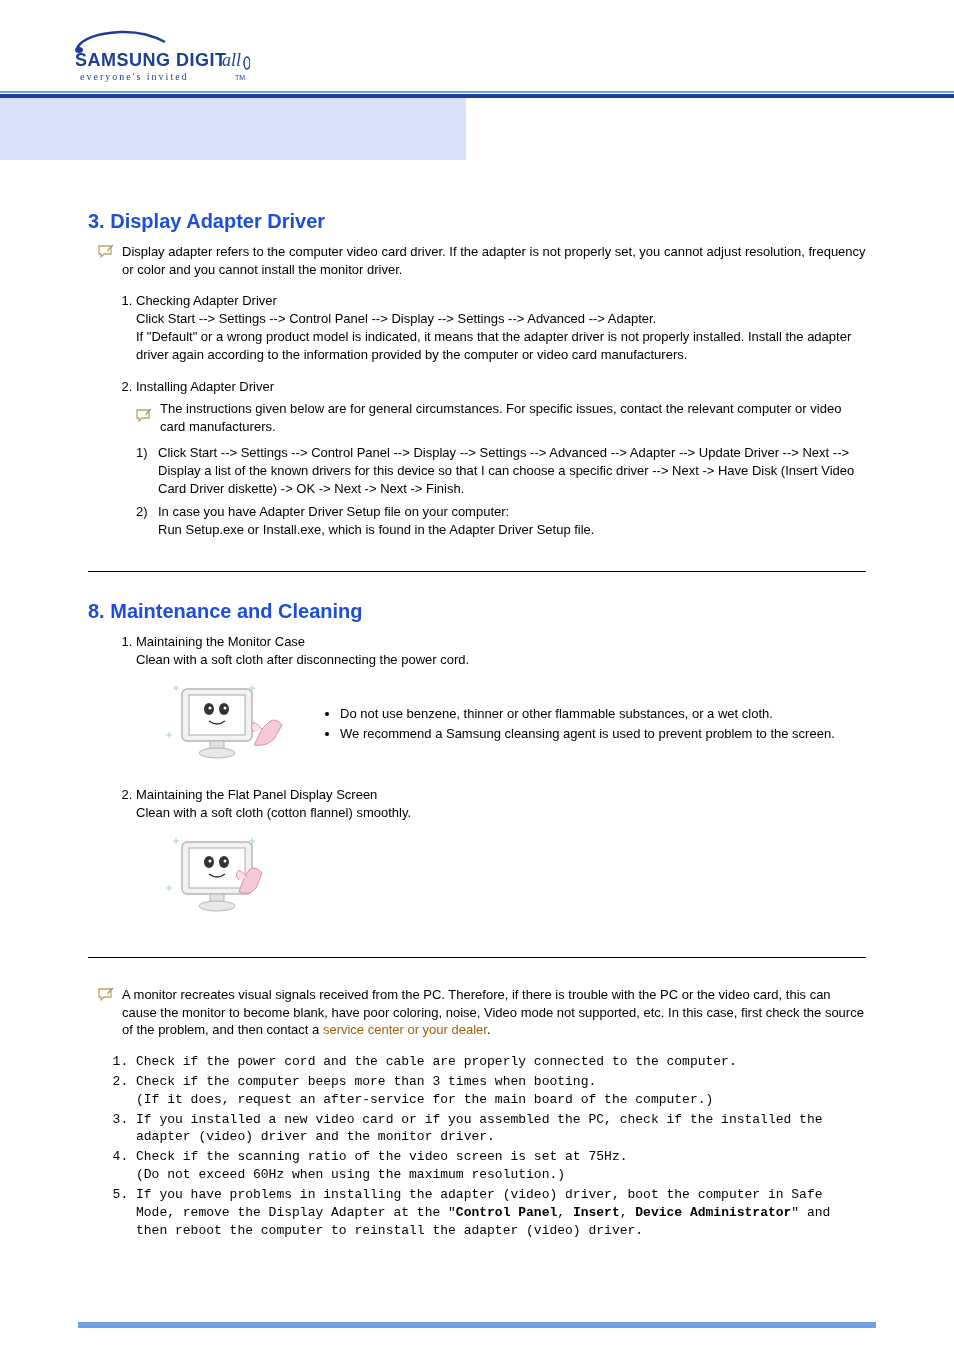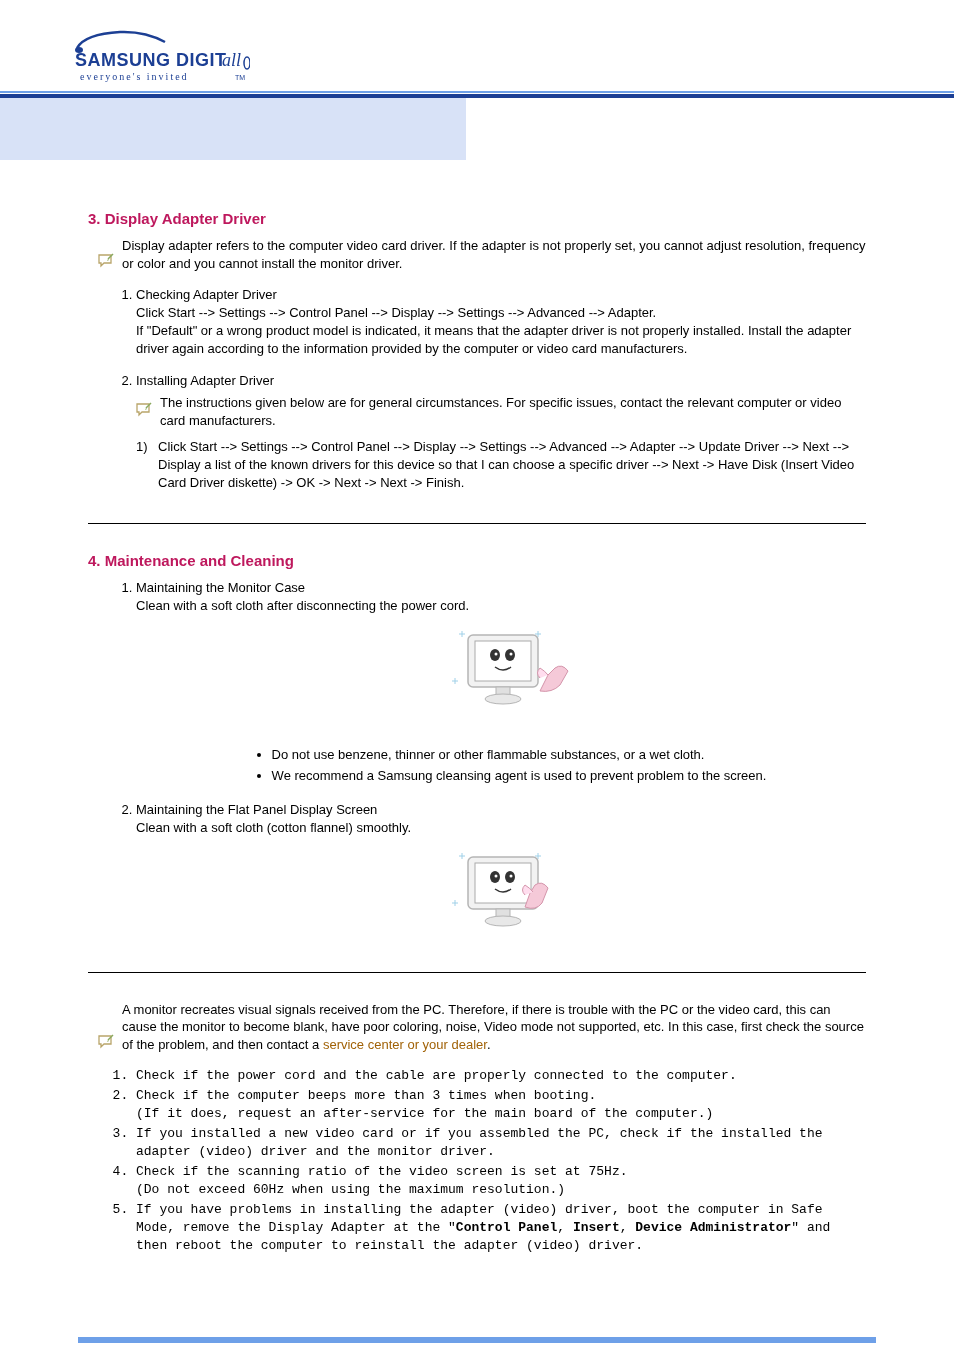--- a/index.html
+++ b/index.html
@@ -24,28 +24,28 @@
   .samsung-logo svg { display: block; }
   .thin-blue { height: 2px; background: #6ea0e8; }
   .thick-blue { height: 4px; background: #1c3f94; margin-top: 1px; }
   .band-row { display: flex; height: 62px; }
   .band-left { flex: 0 0 466px; background: #d8e2f7; }
   .band-right { flex: 1; background: #fff; }
   .content {
     padding: 50px 88px 60px 88px;
   }
   h2.section-title {
-    font-size: 15px;
+    font-size: 20px;
     font-weight: bold;
-    color: #be185d;
+    color: #1d4ed8;
     margin-bottom: 10px;
   }
   .note-row {
     display: flex;
-    align-items: flex-end;
+    align-items: flex-start;
     gap: 6px;
     margin: 0 0 14px 10px;
     line-height: 1.35;
   }
   .note-icon {
     flex: 0 0 auto;
     margin-top: 1px;
   }
   .note-text { flex: 1; }
   ol.main-list {
@@ -77,21 +77,20 @@
   hr.divider {
     border: none;
     border-top: 1px solid #000;
     margin: 32px 0 28px 0;
   }
   .img-block {
     display: flex;
     align-items: center;
     gap: 28px;
     margin: 8px 0 10px 18px;
-    flex-direction: column;
   }
   .monitor-illus {
     width: 140px;
     height: 95px;
     flex: 0 0 auto;
     position: relative;
   }
   .monitor-illus svg { display: block; }
   ul.bullets {
     list-style: disc;
@@ -168,27 +167,29 @@
           <svg width="18" height="15" viewBox="0 0 18 15">
             <path d="M1 2 L13 2 L13 10 L6 10 L3 13 L3 10 L1 10 Z" fill="none" stroke="#b9a56a" stroke-width="1.3"></path>
             <line x1="15" y1="1" x2="10" y2="6" stroke="#8aa95e" stroke-width="1.5"></line>
             <polygon points="10,6 9,8 11,7" fill="#8aa95e"></polygon>
           </svg>
         </span>
         <span>The instructions given below are for general circumstances. For specific issues, contact the relevant computer or video card manufacturers.</span>
       </div>
       <ol class="paren-list">
         <li data-marker="1)"><span style="white-space:pre-line;">Click Start --&gt; Settings --&gt; Control Panel --&gt; Display --&gt; Settings --&gt; Advanced --&gt; Adapter --&gt; Update Driver --&gt; Next --&gt; Display a list of the known drivers for this device so that I can choose a specific driver --&gt; Next -&gt; Have Disk (Insert Video Card Driver diskette) -&gt; OK -&gt; Next -&gt; Next -&gt; Finish.</span></li>
+        <li data-marker="2)"><span style="white-space:pre-line;">In case you have Adapter Driver Setup file on your computer:
+Run Setup.exe or Install.exe, which is found in the Adapter Driver Setup file.</span></li>
       </ol>
     </li>
   </ol>
 
   <hr class="divider">
 
-  <h2 class="section-title">4. Maintenance and Cleaning</h2>
+  <h2 class="section-title">8. Maintenance and Cleaning</h2>
   <ol class="main-list">
     <li>
       <span>Maintaining the Monitor Case</span><br>
       <span>Clean with a soft cloth after disconnecting the power cord.</span>
       <div class="img-block">
         <div class="monitor-illus">
           <svg width="140" height="95" viewBox="0 0 140 95">
 
             <g stroke="#9fd0e8" stroke-width="1">
               <line x1="22" y1="8" x2="22" y2="14"></line>

